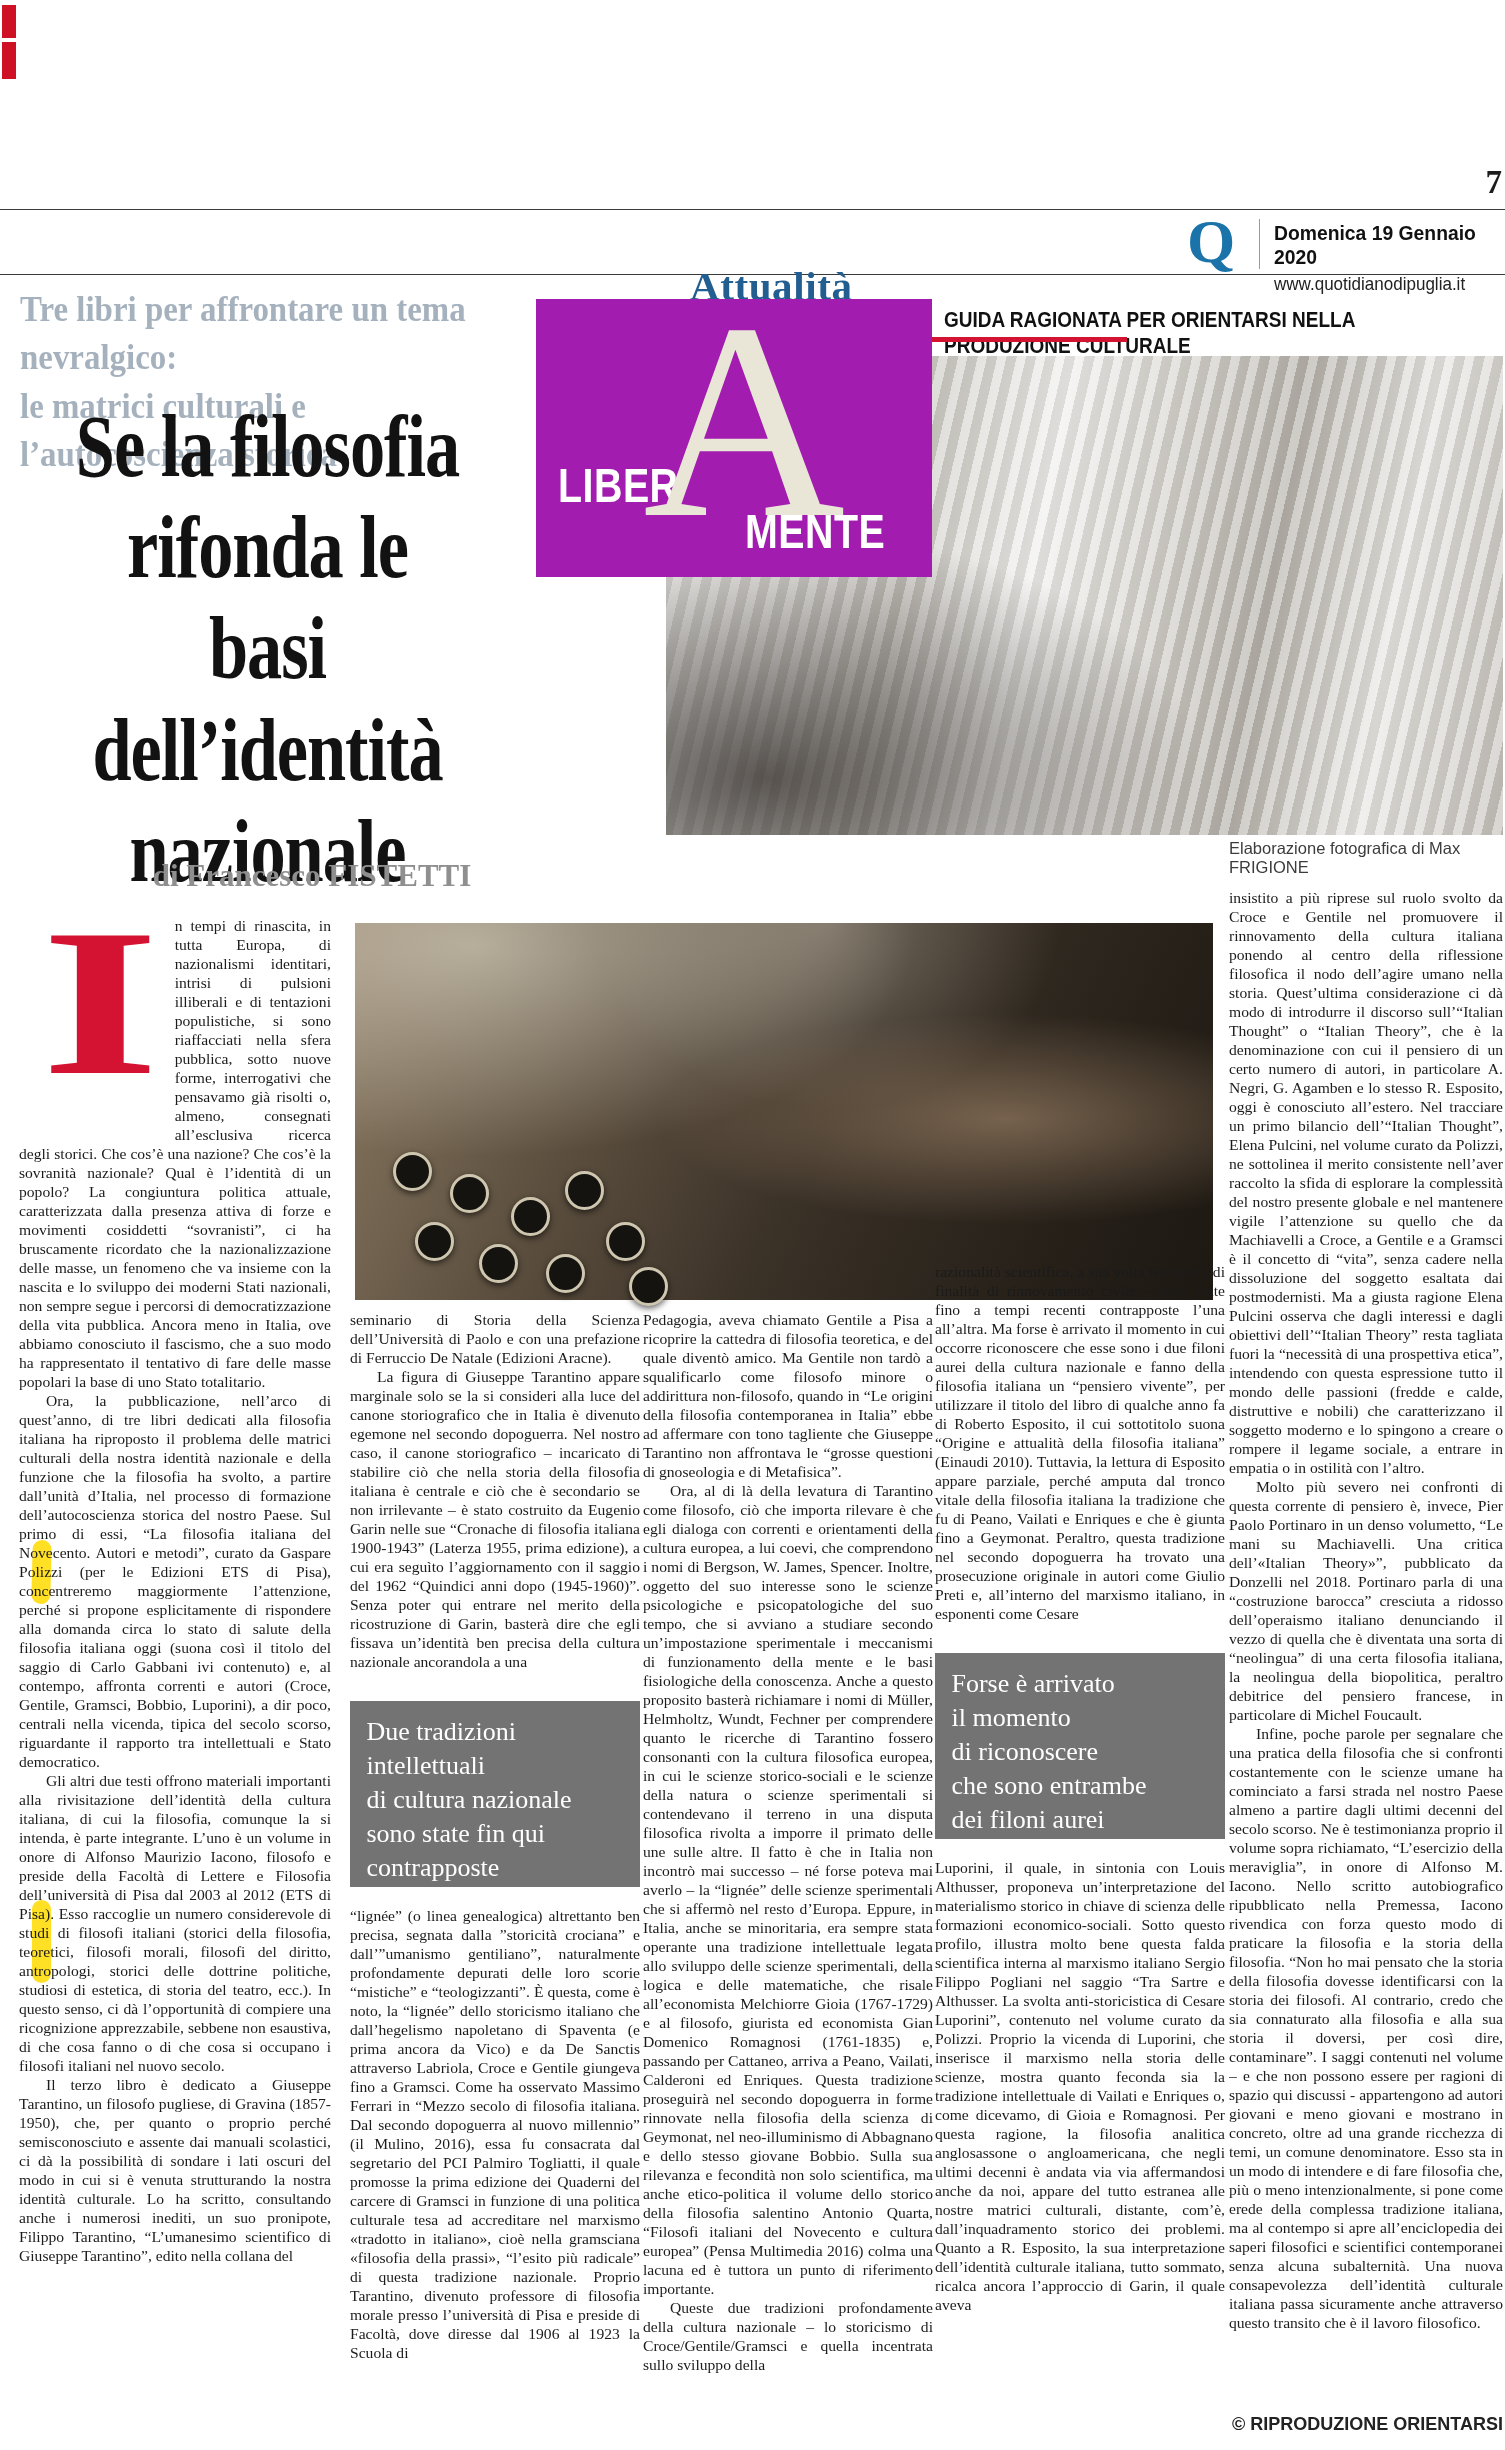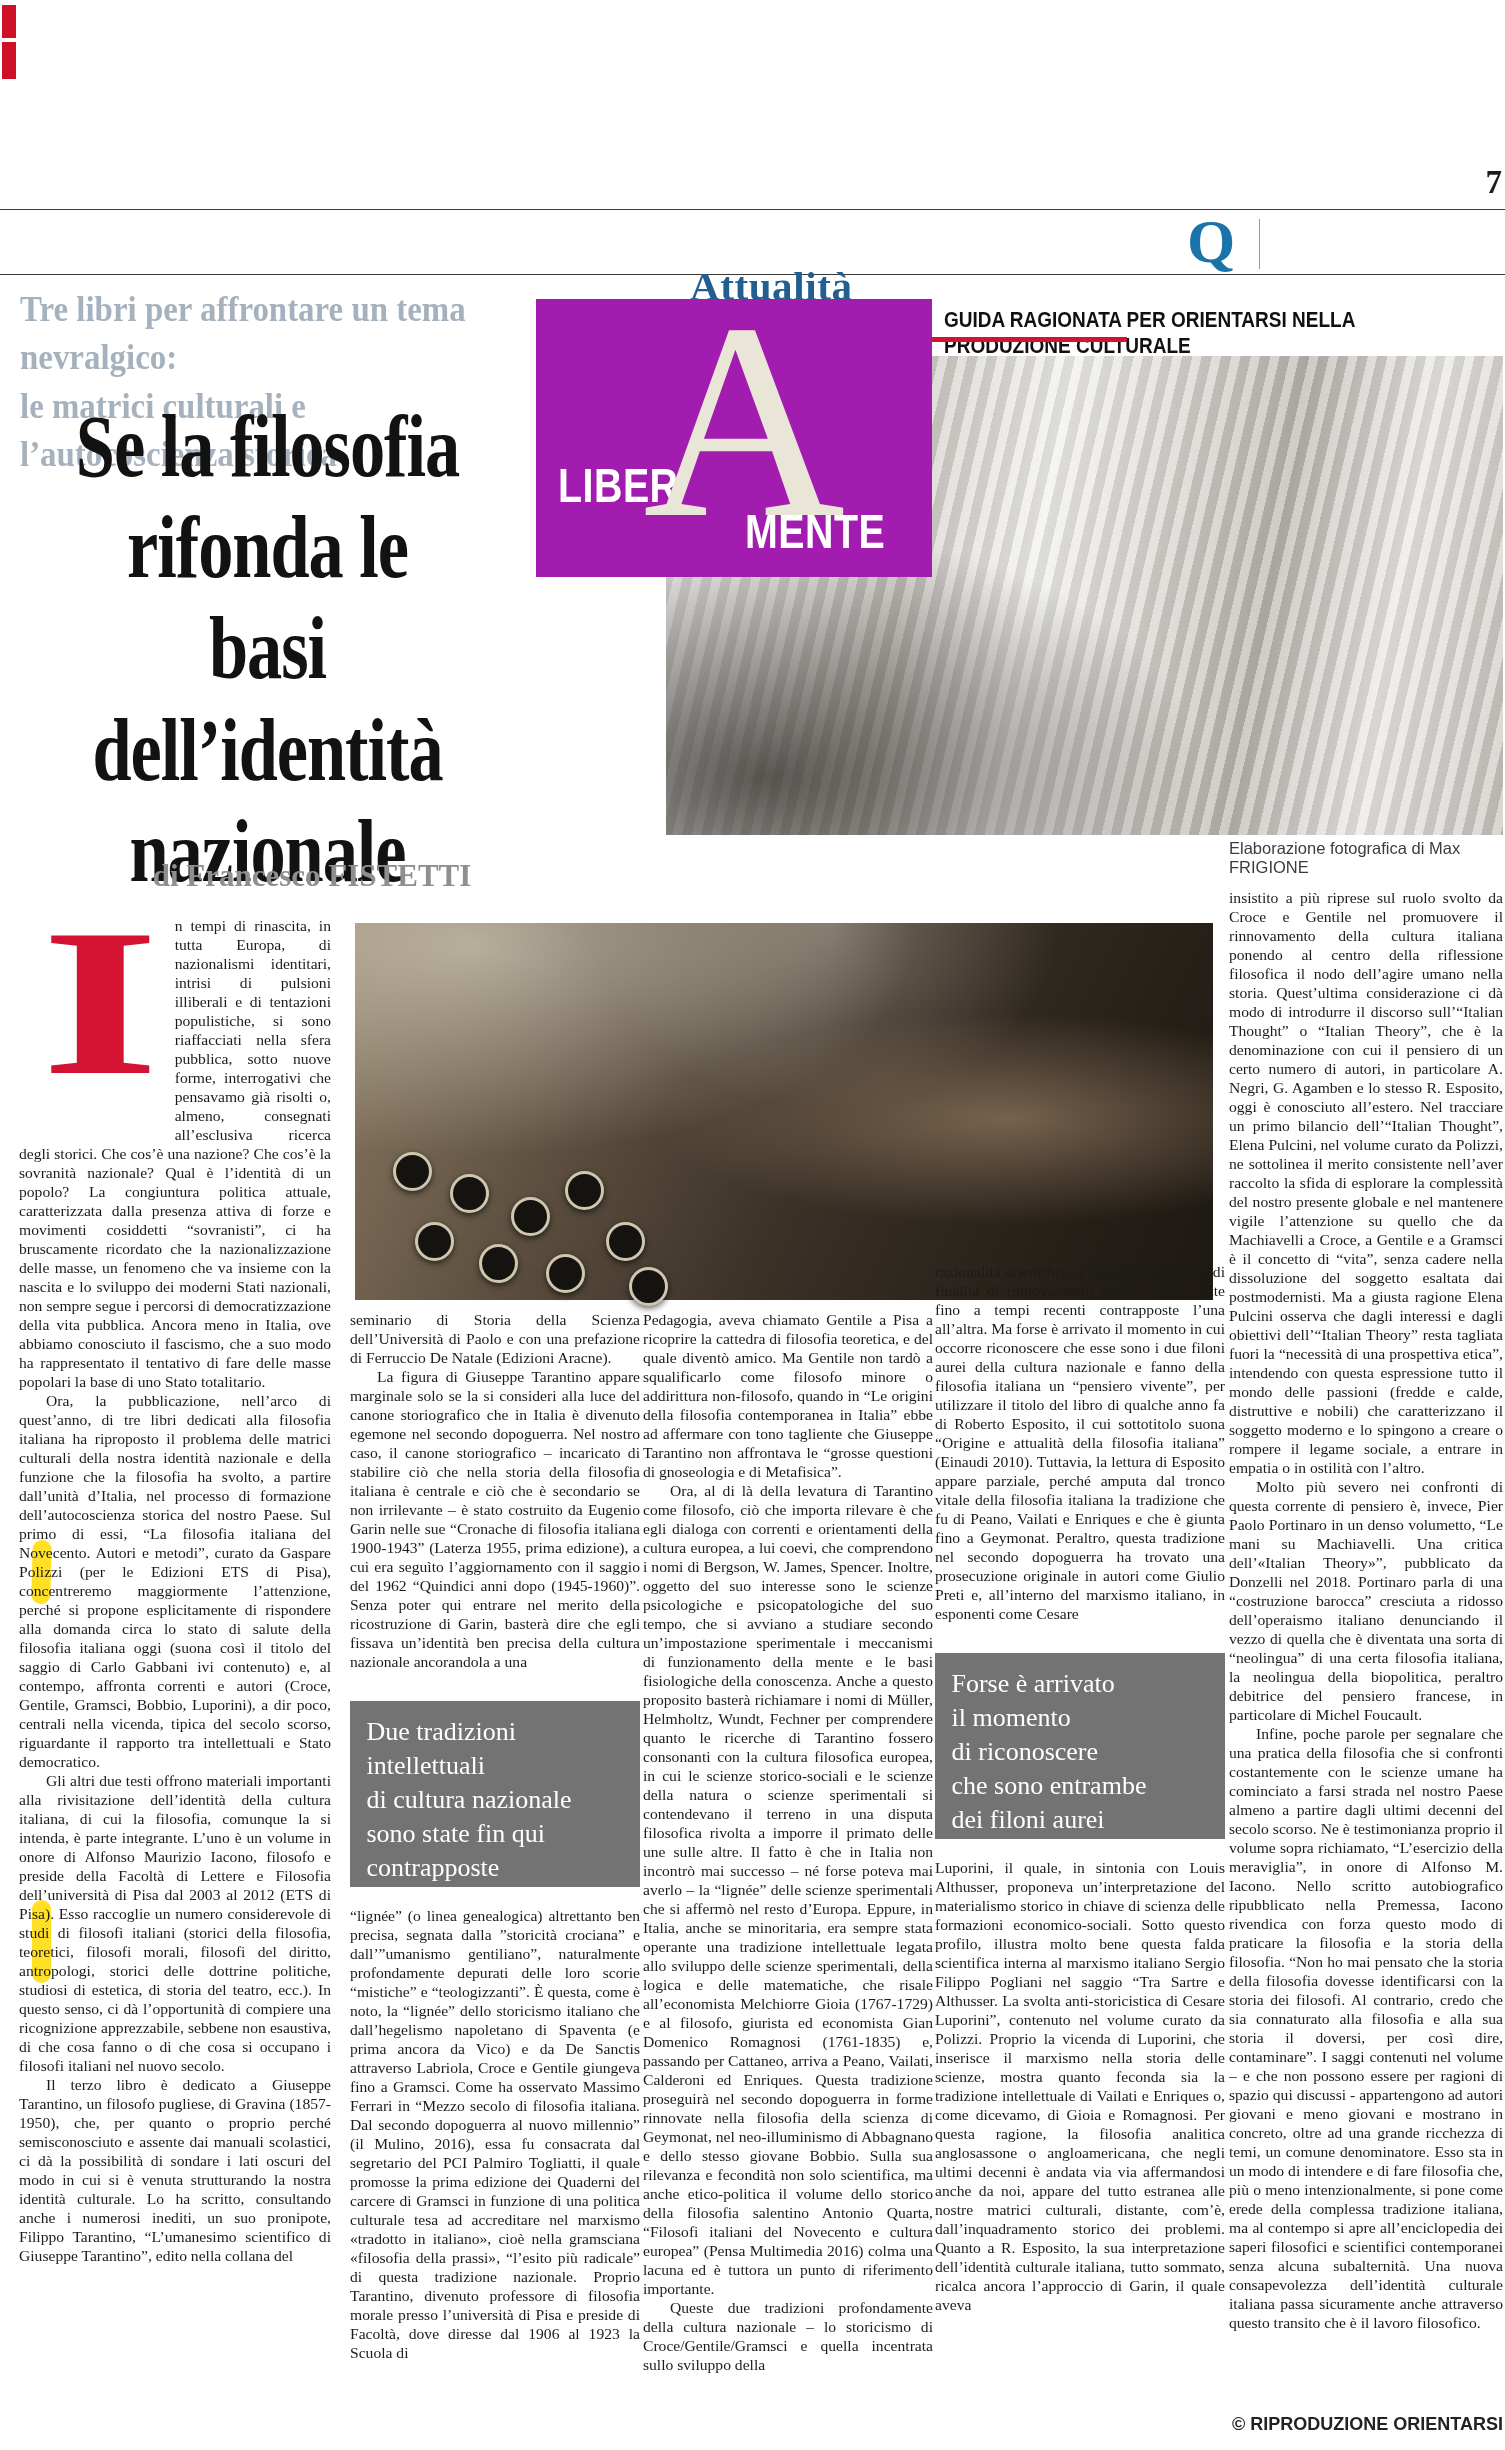--- a/index.html
+++ b/index.html
@@ -92,20 +92,24 @@
   <div class="corner-mark m2"></div>
   <div class="hl-mark h1"></div>
   <div class="hl-mark h2"></div>
 
   <div class="page-num">7</div>
   <div class="rule r1"></div>
   <div class="rule r2"></div>
   <div class="section-title">Attualità</div>
   <div class="q-logo">Q</div>
   <div class="q-div"></div>
+  <div class="m-date">
+    <div class="d1">Domenica 19 Gennaio 2020</div>
+    <div class="d2">www.quotidianodipuglia.it</div>
+  </div>
 
   <div class="kicker">
     <div>Tre libri per affrontare un tema nevralgico:</div>
     <div>le matrici culturali e l’autocoscienza storica</div>
   </div>
   <div class="headline">
     <div>Se la filosofia</div>
     <div>rifonda le basi</div>
     <div>dell’identità</div>
     <div>nazionale</div>

